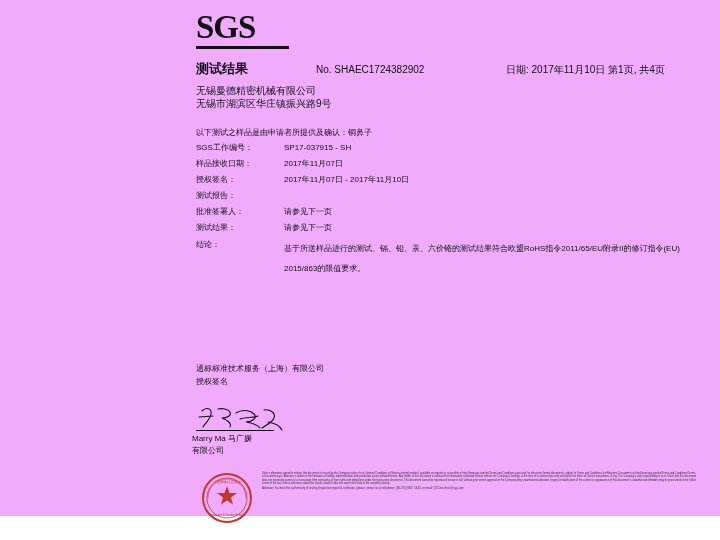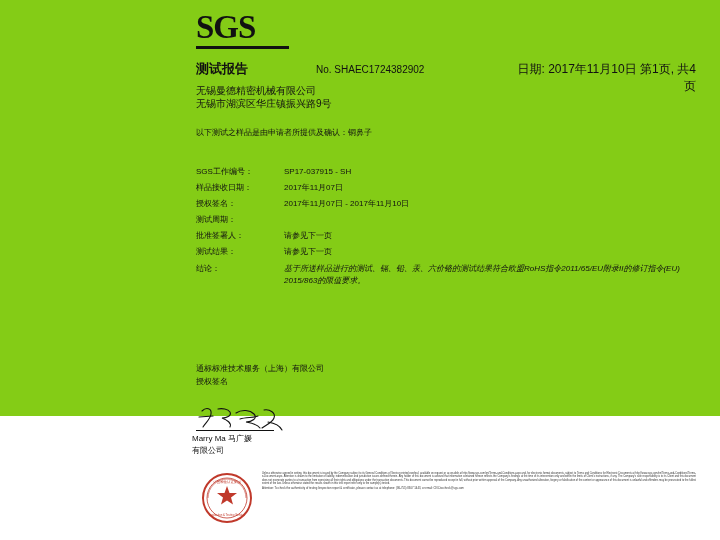--- a/index.html
+++ b/index.html
@@ -10,22 +10,22 @@
   body {
     width: 720px;
     height: 540px;
     overflow: hidden;
     font-family: "Liberation Sans", sans-serif;
     color: #1a1a1a;
   }
   .page {
     position: relative;
     width: 720px;
-    height: 416px;
-    background: #84cc16;
+    height: 516px;
+    background: #f0abfc;
   }
 
   
   .logo-wrap {
     position: absolute;
     left: 196px;
     top: 10px;
     width: 100px;
     height: 40px;
   }
@@ -61,23 +61,22 @@
     font-size: 13px;
     color: #111;
     width: 120px;
   }
   .hdr-no {
     font-size: 10px;
     color: #111;
     width: 190px;
   }
   .hdr-date {
-    font-size: 12px;
-    color: #111;
-    text-align: right;
+    font-size: 10px;
+    color: #111;
     flex: 1;
   }
 
   .addr {
     position: absolute;
     left: 196px;
     top: 84px;
     font-size: 10px;
     line-height: 13px;
     color: #111;
@@ -93,43 +92,41 @@
   }
 
   
   .details {
     position: absolute;
     left: 196px;
     top: 142px;
     width: 500px;
     font-size: 8px;
     color: #111;
-    margin-top: 24px;
   }
   .drow {
     display: flex;
     align-items: flex-start;
     margin-bottom: 5px;
   }
   .dlabel {
     width: 88px;
     flex: 0 0 88px;
     color: #111;
   }
   .dvalue {
     flex: 1;
     color: #111;
     line-height: 11px;
   }
   .drow.concl {
     margin-top: 6px;
   }
   .drow.concl .dvalue {
-    line-height: 12px;
-    font-style: italic;
+    line-height: 20px;
   }
 
   
   .sig-org {
     position: absolute;
     left: 196px;
     top: 362px;
     font-size: 8px;
     line-height: 13px;
     color: #111;
@@ -200,21 +197,21 @@
 <body>
 
 <div class="page">
 
   <div class="logo-wrap">
     <div class="logo-text">SGS</div>
     <div class="logo-underline"></div>
   </div>
 
   <div class="hdr-row">
-    <div class="hdr-title">测试报告</div>
+    <div class="hdr-title">测试结果</div>
     <div class="hdr-no">No. SHAEC1724382902</div>
     <div class="hdr-date">日期: 2017年11月10日    第1页, 共4页</div>
   </div>
 
   <div class="addr">
     <div>无锡曼德精密机械有限公司</div>
     <div>无锡市湖滨区华庄镇振兴路9号</div>
   </div>
 
   <div class="intro">以下测试之样品是由申请者所提供及确认：铜鼻子</div>
@@ -226,21 +223,21 @@
     </div>
     <div class="drow">
       <div class="dlabel">样品接收日期：</div>
       <div class="dvalue">2017年11月07日</div>
     </div>
     <div class="drow">
       <div class="dlabel">授权签名：</div>
       <div class="dvalue">2017年11月07日 - 2017年11月10日</div>
     </div>
     <div class="drow">
-      <div class="dlabel">测试周期：</div>
+      <div class="dlabel">测试报告：</div>
     </div>
     <div class="drow">
       <div class="dlabel">批准签署人：</div>
       <div class="dvalue">请参见下一页</div>
     </div>
     <div class="drow">
       <div class="dlabel">测试结果：</div>
       <div class="dvalue">请参见下一页</div>
     </div>
     <div class="drow concl">

